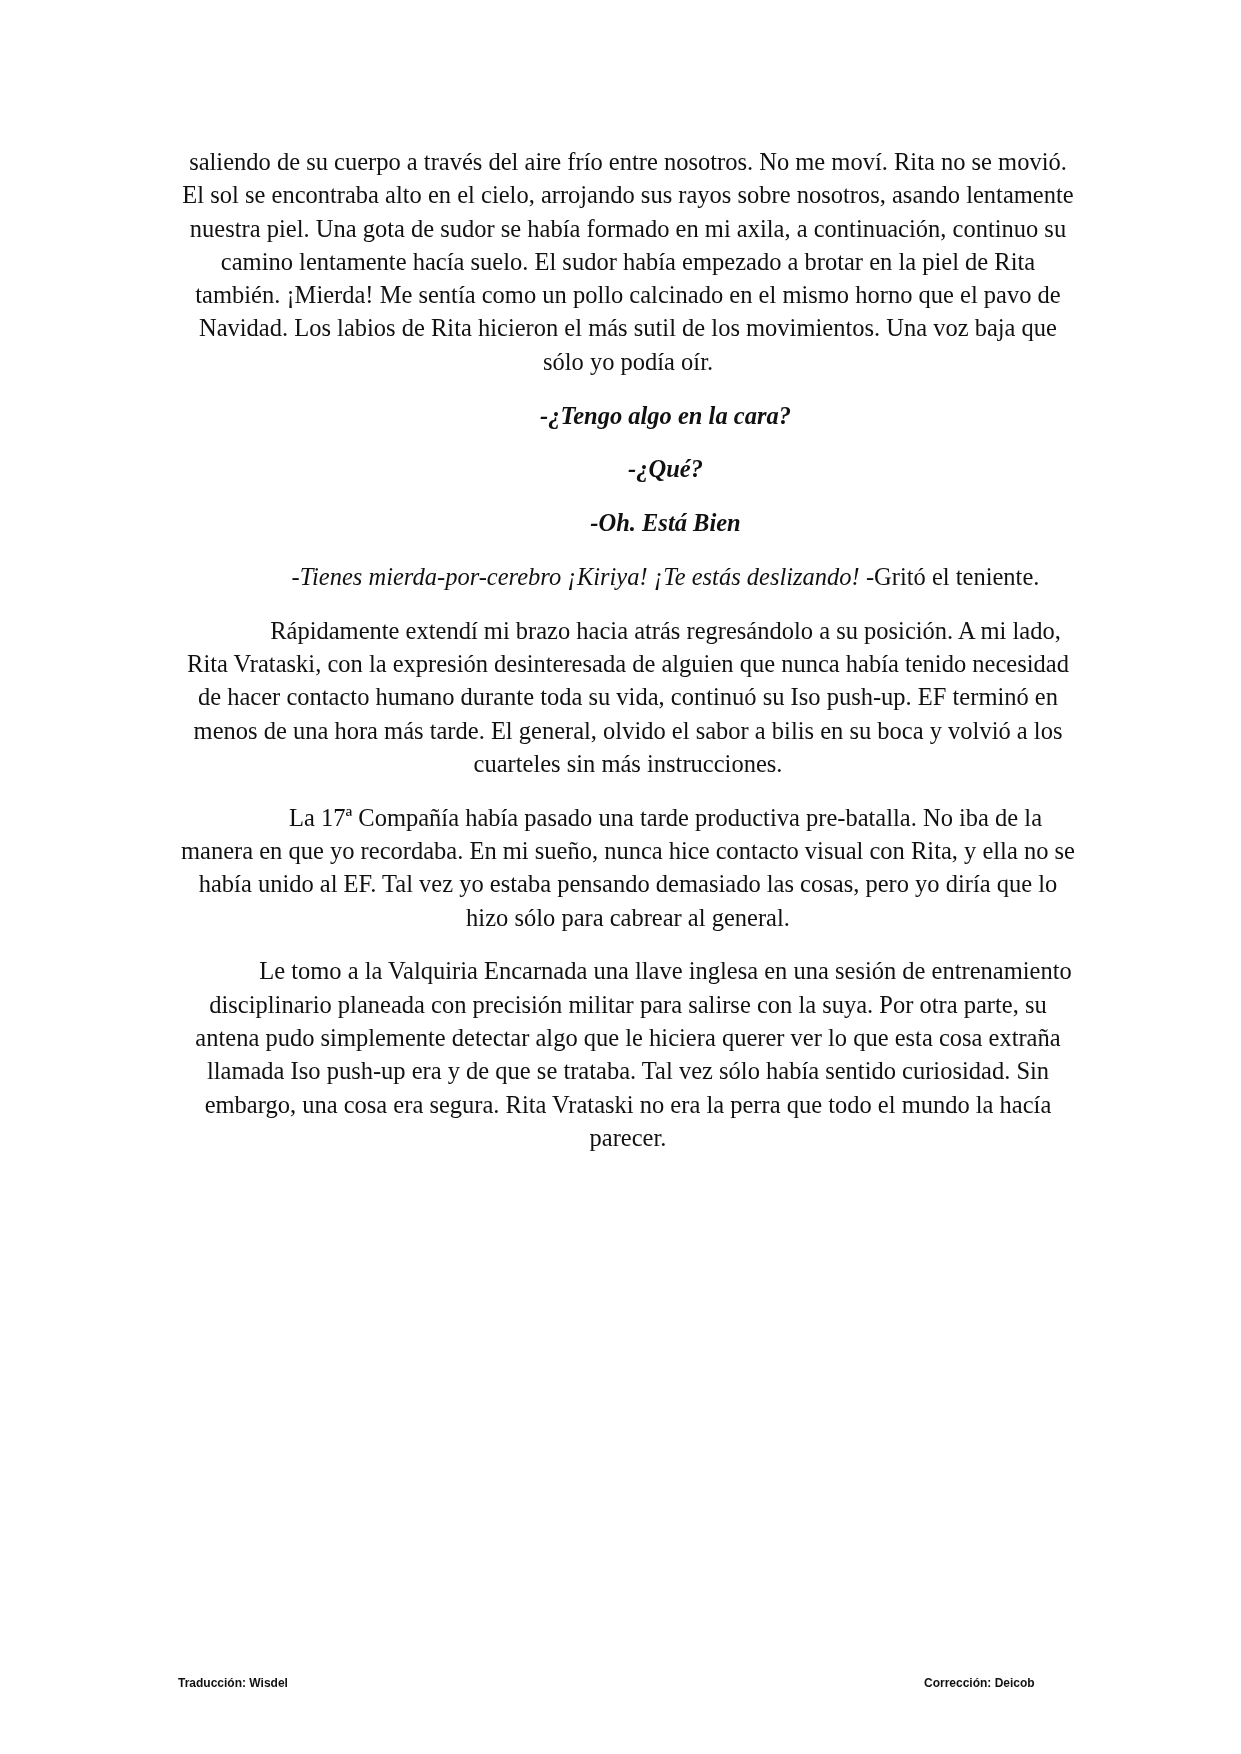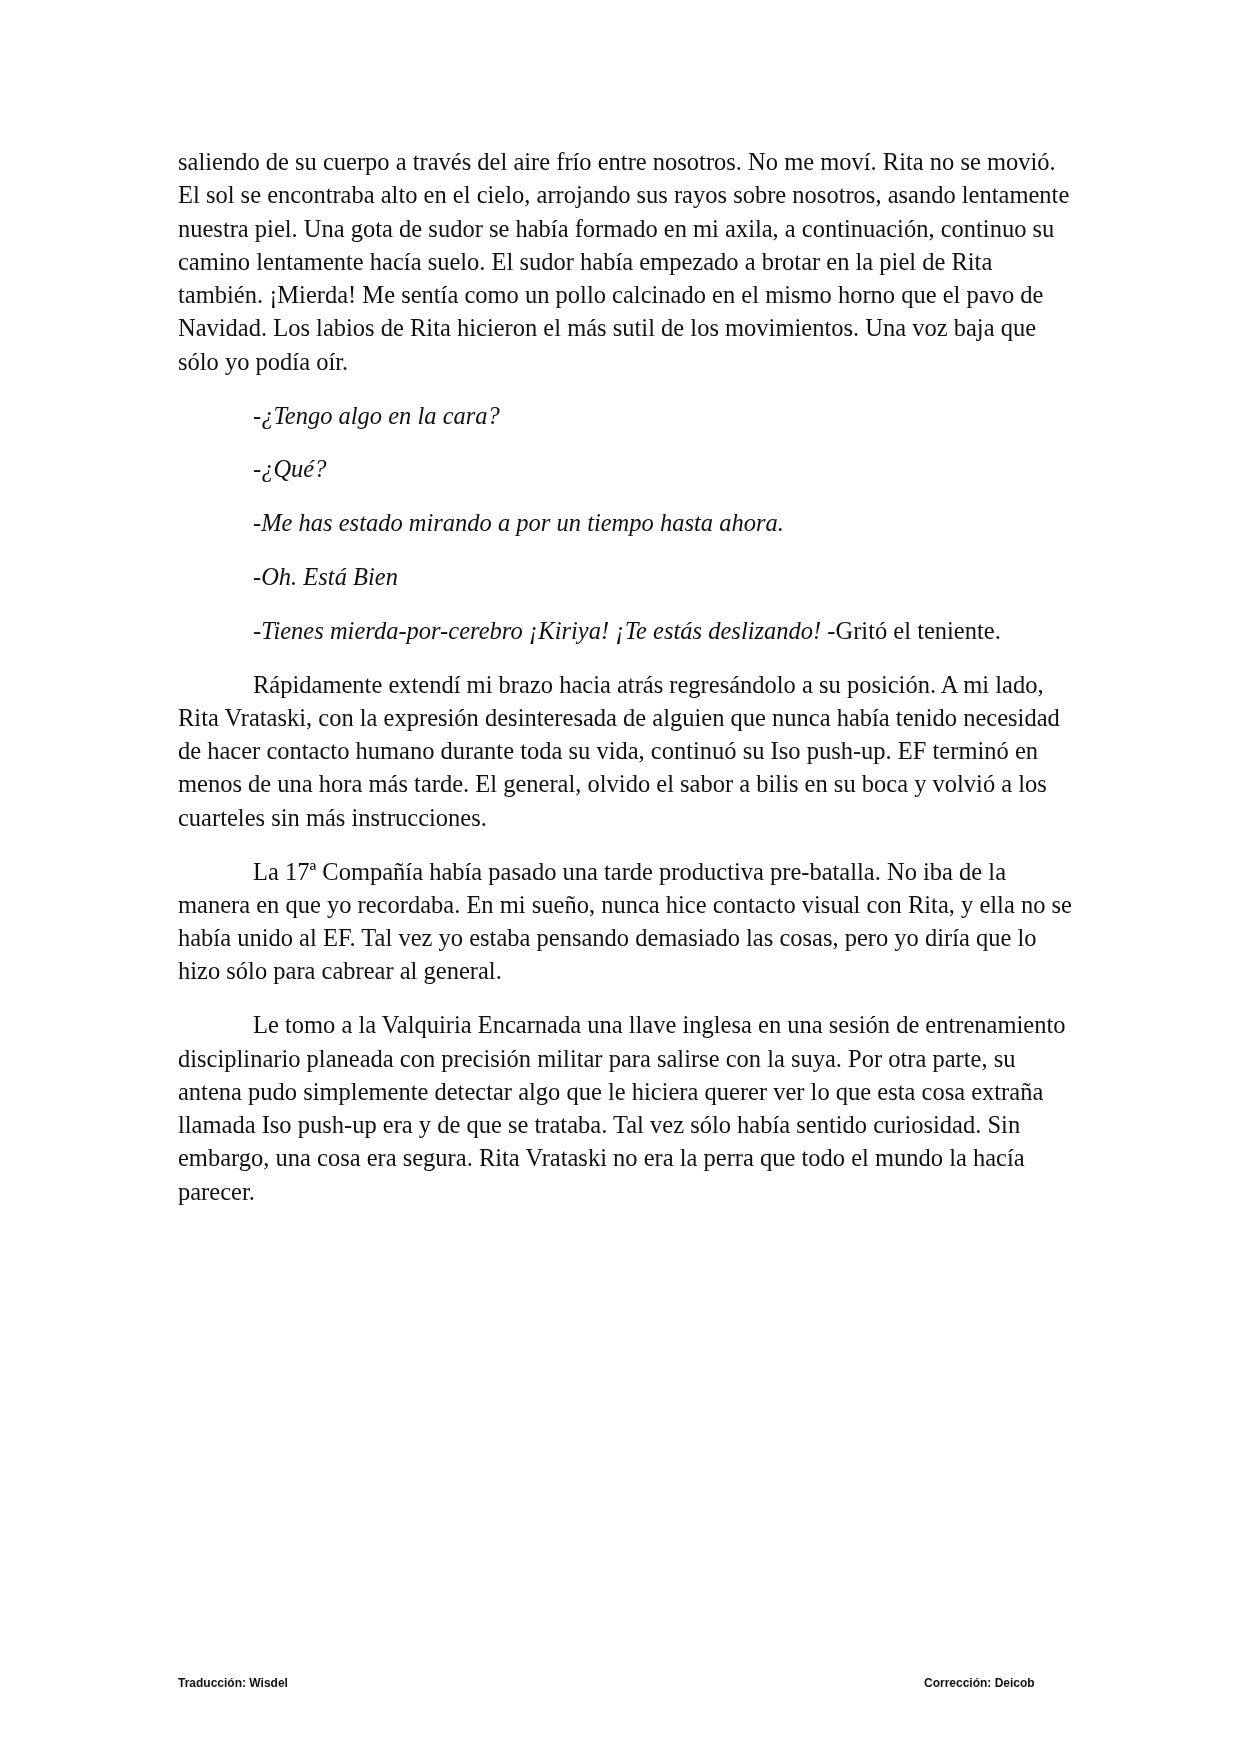--- a/index.html
+++ b/index.html
@@ -1,36 +1,35 @@
 <!DOCTYPE html>
 <html><head>
 <meta charset="utf-8">
 <style>
   html, body { margin: 0; padding: 0; background: #ffffff; }
   body { width: 1241px; height: 1754px; position: relative; overflow: hidden; color: #111; }
   .page { position: absolute; left: 178px; top: 145px; width: 900px;
-    font-family: "Liberation Serif", serif; font-size: 24.5px; line-height: 33.3px; }
+    font-family: "Liberation Serif", serif; font-size: 24.5px; line-height: 33.3px; text-align: center; }
   p { margin: 0 0 20.5px 0; }
   .indent { text-indent: 75px; }
-  .dlg { margin: 0 0 20.5px 75px; font-style: italic; line-height: 33.3px; }
+  .dlg { margin: 0 0 20.5px 75px; font-style: italic; line-height: 33.3px; font-weight: bold; }
   .mix { text-indent: 75px; margin: 0 0 20.5px 0; }
   .mix i { font-style: italic; font-family: Liberation Serif, serif; }
   .footer { position: absolute; top: 1676px; font-family: "Liberation Sans", sans-serif;
     font-weight: bold; font-size: 12px; }
   .f-left { left: 178px; }
   .f-right { left: 924px; }
 </style>
 </head>
 <body>
 
 <div class="page">
   <p>saliendo de su cuerpo a través del aire frío entre nosotros. No me moví. Rita no se movió. El sol se encontraba alto en el cielo, arrojando sus rayos sobre nosotros, asando lentamente nuestra piel. Una gota de sudor se había formado en mi axila, a continuación, continuo su camino lentamente hacía suelo. El sudor había empezado a brotar en la piel de Rita también. ¡Mierda! Me sentía como un pollo calcinado en el mismo horno que el pavo de Navidad. Los labios de Rita hicieron el más sutil de los movimientos. Una voz baja que sólo yo podía oír.</p>
   <p class="dlg">-¿Tengo algo en la cara?</p>
   <p class="dlg">-¿Qué?</p>
-  <p class="dlg">-Me has estado mirando a por un tiempo hasta ahora.</p>
   <p class="dlg">-Oh. Está Bien</p>
   <p class="mix"><i>-Tienes mierda-por-cerebro ¡Kiriya! ¡Te estás deslizando!</i><span> -Gritó el teniente.</span></p>
   <p class="indent">Rápidamente extendí mi brazo hacia atrás regresándolo a su posición. A mi lado, Rita Vrataski, con la expresión desinteresada de alguien que nunca había tenido necesidad de hacer contacto humano durante toda su vida, continuó su Iso push-up. EF terminó en menos de una hora más tarde. El general, olvido el sabor a bilis en su boca y volvió a los cuarteles sin más instrucciones.</p>
   <p class="indent">La 17ª Compañía había pasado una tarde productiva pre-batalla. No iba de la manera en que yo recordaba. En mi sueño, nunca hice contacto visual con Rita, y ella no se había unido al EF. Tal vez yo estaba pensando demasiado las cosas, pero yo diría que lo hizo sólo para cabrear al general.</p>
   <p class="indent">Le tomo a la Valquiria Encarnada una llave inglesa en una sesión de entrenamiento disciplinario planeada con precisión militar para salirse con la suya. Por otra parte, su antena pudo simplemente detectar algo que le hiciera querer ver lo que esta cosa extraña llamada Iso push-up era y de que se trataba. Tal vez sólo había sentido curiosidad. Sin embargo, una cosa era segura. Rita Vrataski no era la perra que todo el mundo la hacía parecer.</p>
 </div>
 
 <div class="footer f-left">Traducción: Wisdel</div>
 <div class="footer f-right">Corrección: Deicob</div>
 

